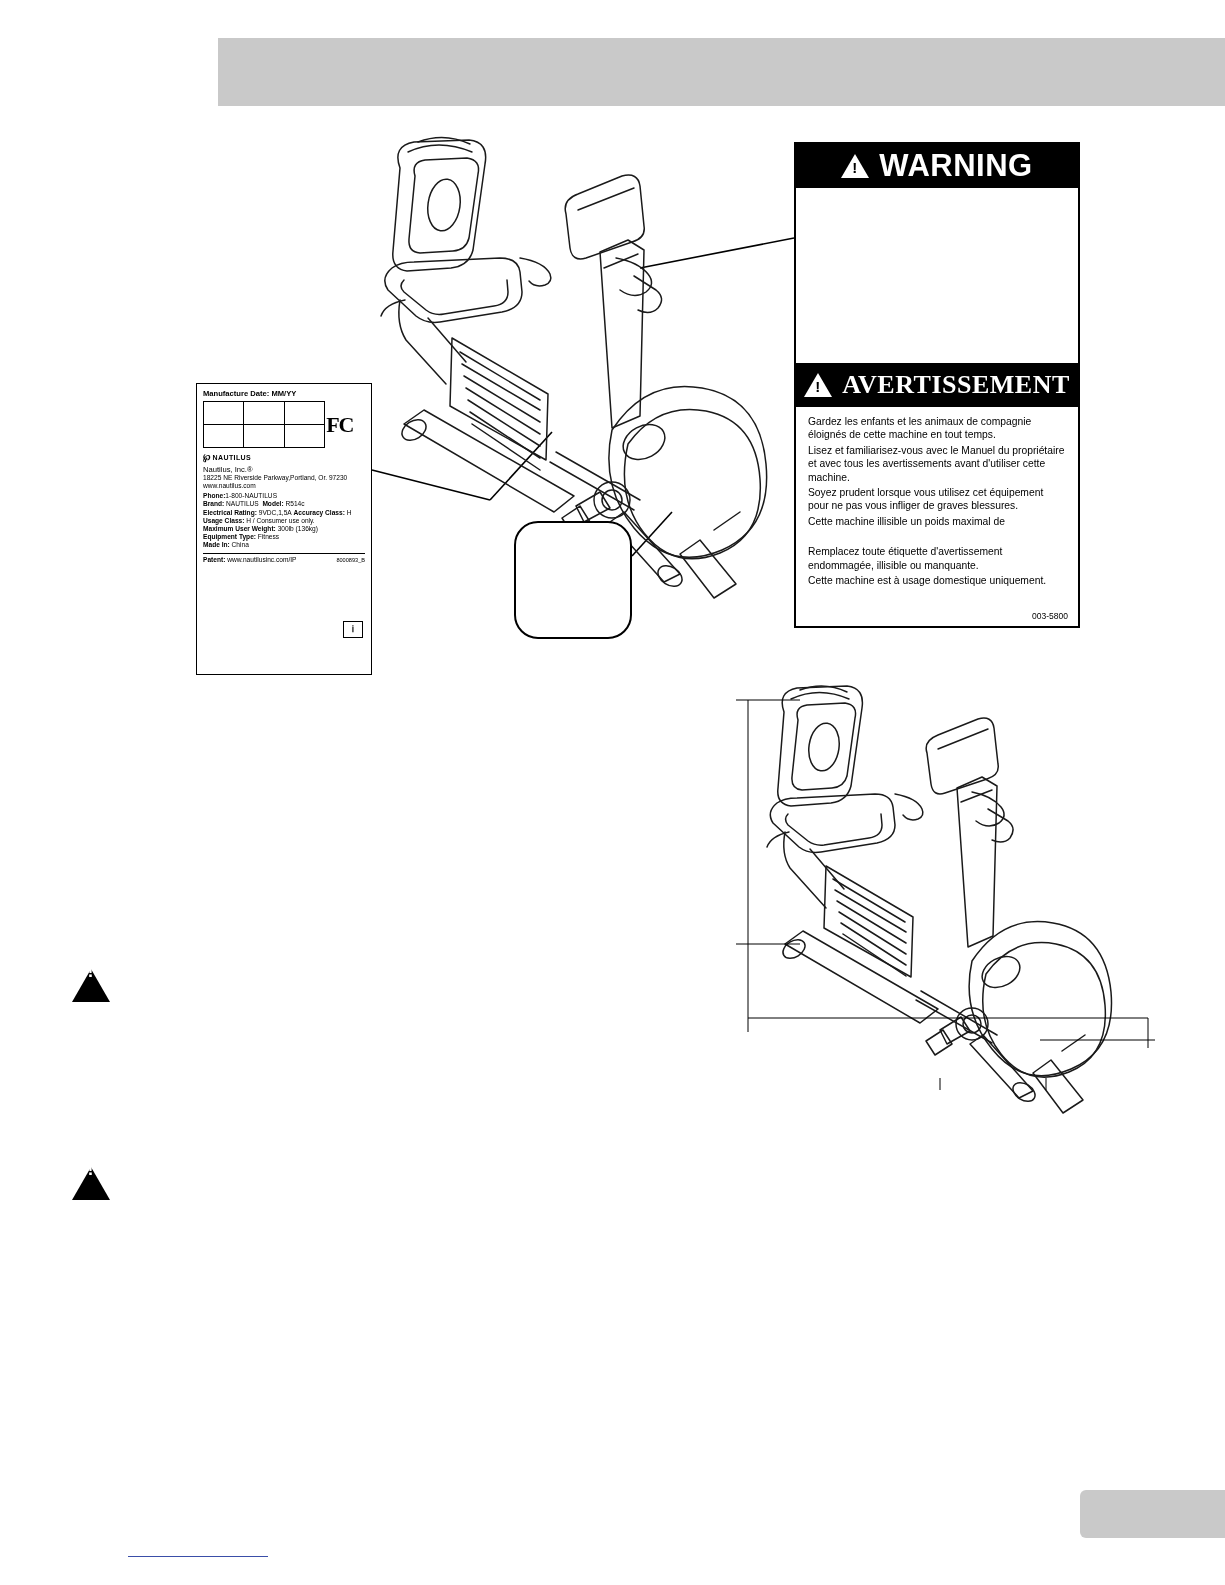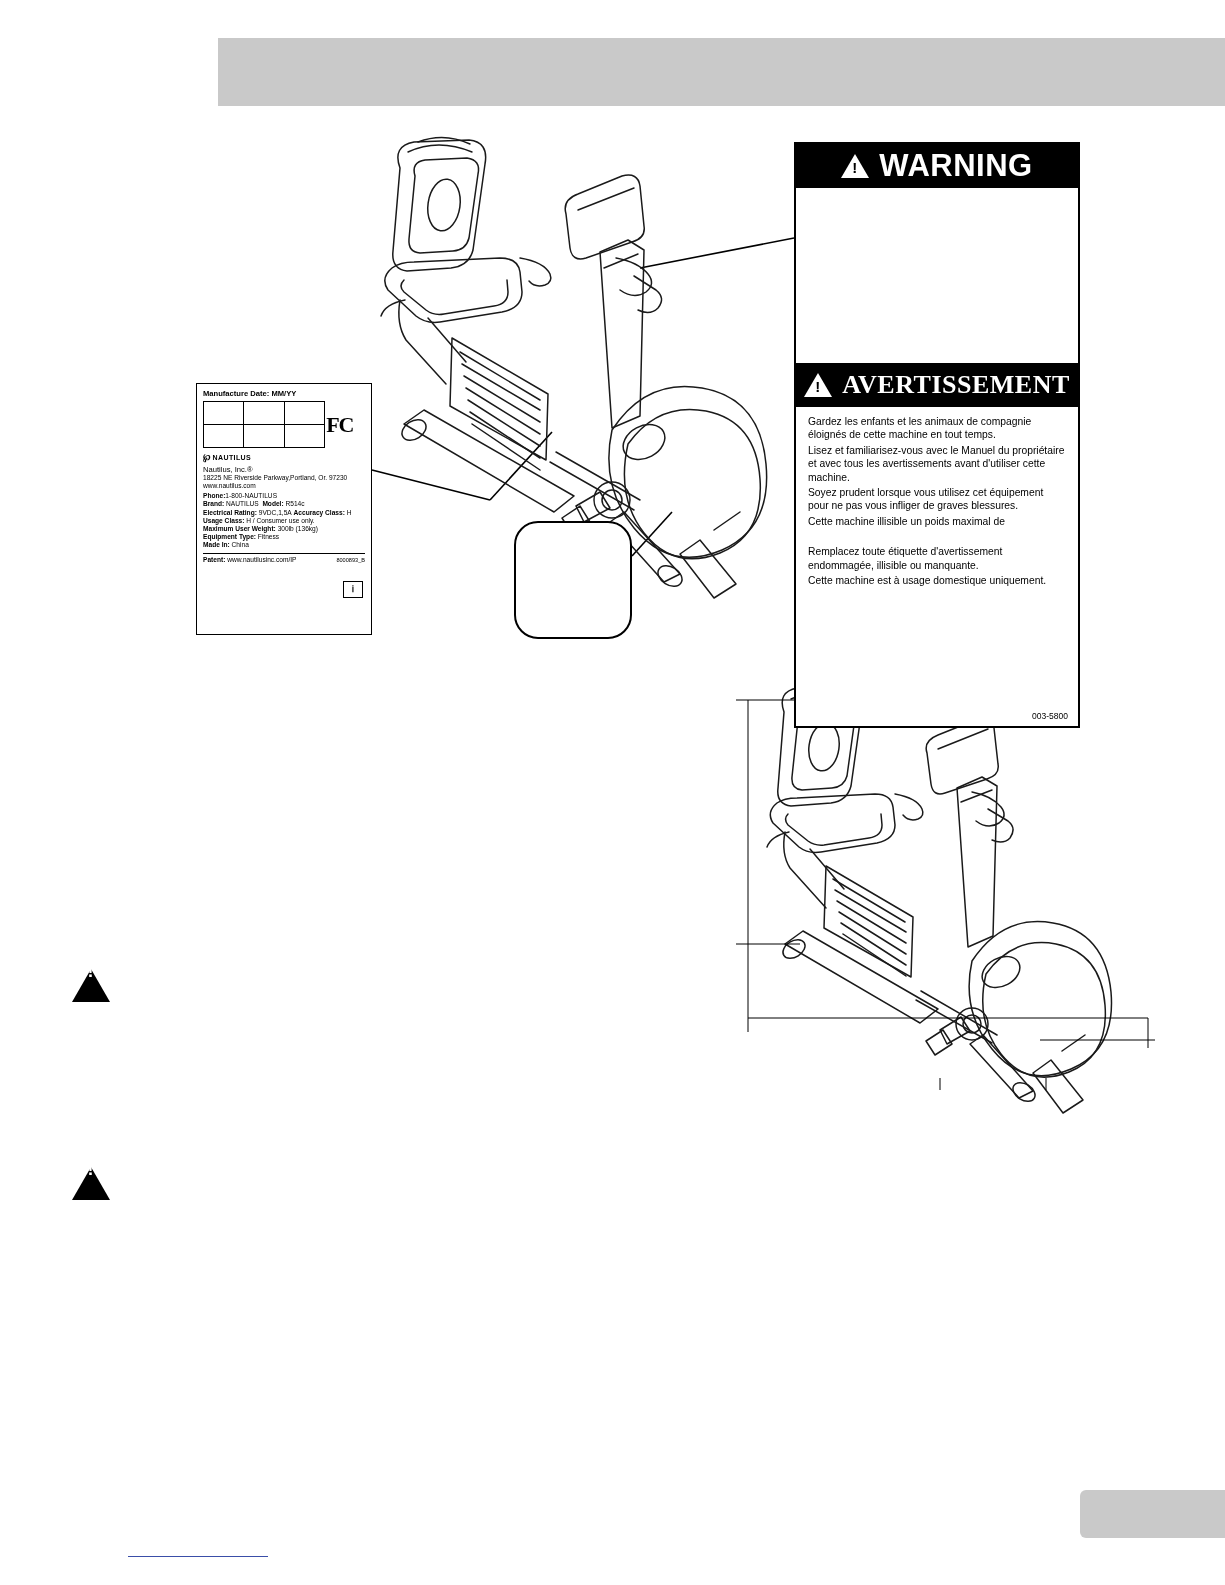--- a/index.html
+++ b/index.html
@@ -25,21 +25,21 @@
     height: 68px;
     background: #c9c9c9;
   }
 
   
   .spec-label {
     position: absolute;
     left: 196px;
     top: 383px;
     width: 176px;
-    height: 252px;
+    height: 292px;
     border: 1px solid #000;
     background: #fff;
     box-sizing: border-box;
     padding: 5px 6px 3px 6px;
     font-size: 7.2px;
     line-height: 1.24;
   }
   .spec-label .mfg-date {
     font-weight: bold;
     font-size: 7.6px;
@@ -110,21 +110,21 @@
     font-size: 9px;
     font-weight: bold;
   }
 
   
   .warning-label {
     position: absolute;
     left: 794px;
     top: 142px;
     width: 286px;
-    height: 586px;
+    height: 486px;
     border: 2px solid #000;
     background: #fff;
     box-sizing: border-box;
   }
   .warn-banner {
     background: #000;
     color: #fff;
     height: 44px;
     display: flex;
     align-items: center;

